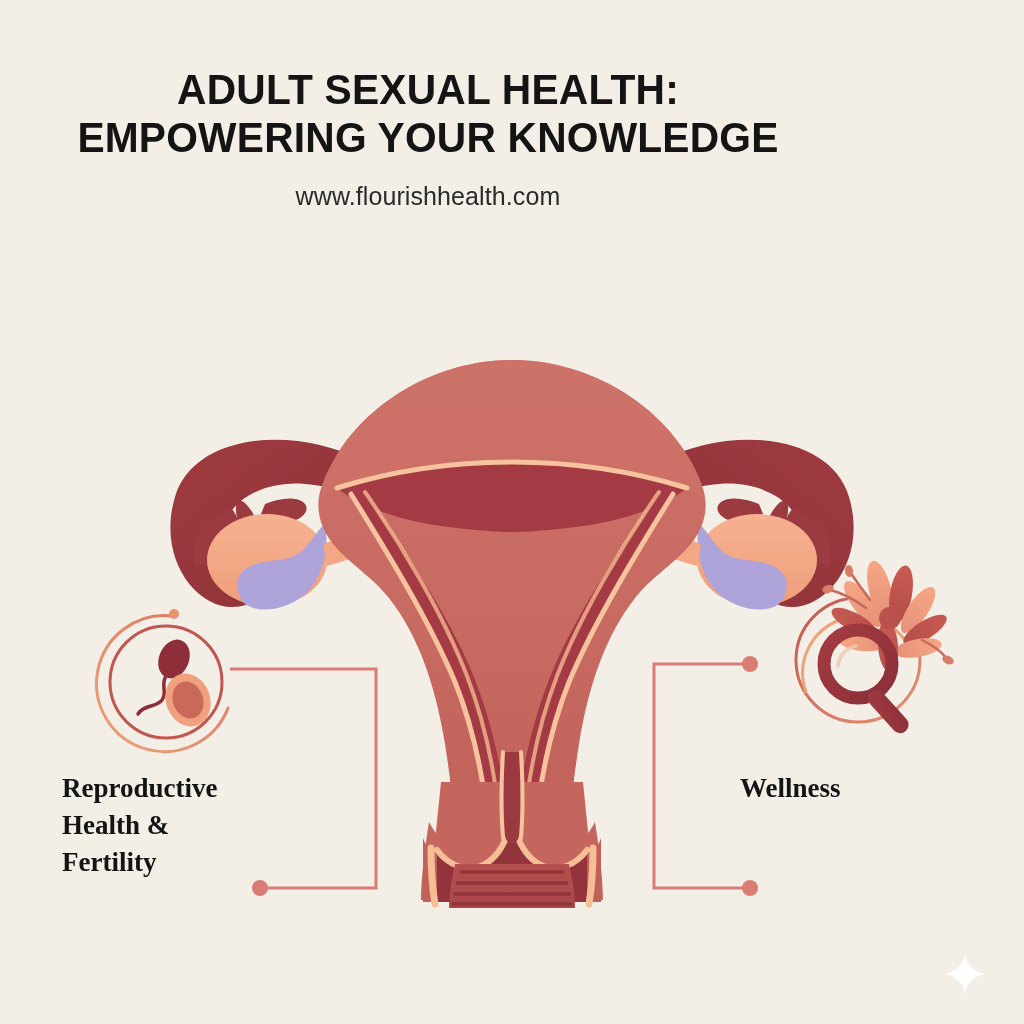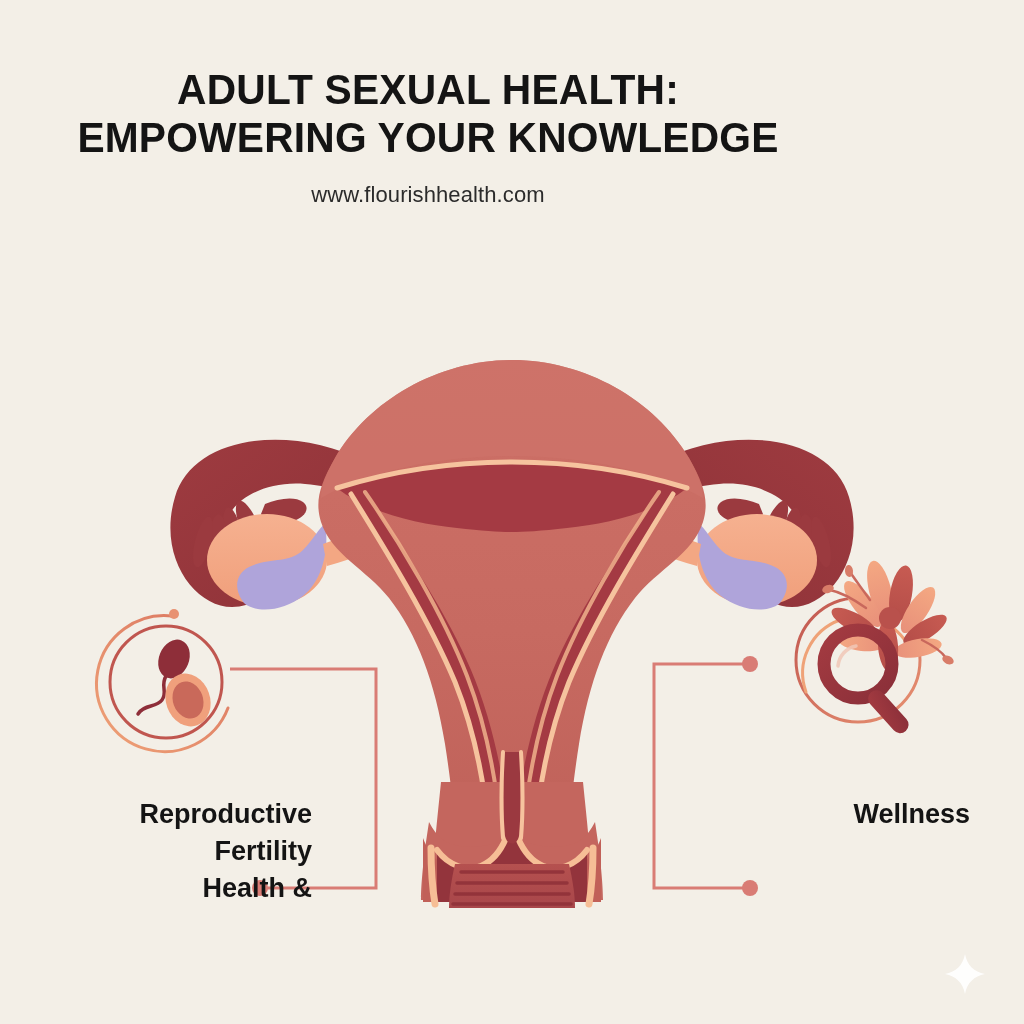--- a/index.html
+++ b/index.html
@@ -34,21 +34,21 @@
     color: #141414;
     margin: 0;
     padding: 0;
     transform: scaleX(0.97);
   }
   .title-line { display: block; white-space: nowrap; }
   .subtitle {
     margin-top: 20px;
     font-family: "Liberation Sans", sans-serif;
     font-weight: 400;
-    font-size: 22px;
+    font-size: 25px;
     color: #2B2B2B;
     letter-spacing: 0.1px;
   }
 
   
   .anatomy {
     position: absolute;
     left: 137px;
     top: 352px;
     width: 750px;
@@ -61,27 +61,26 @@
   .icon-right { left: 762px; top: 560px; width: 200px; height: 200px; }
 
   
   .connector { position: absolute; }
   .conn-left  { left: 228px; top: 655px; width: 190px; height: 250px; }
   .conn-right { left: 636px; top: 648px; width: 150px; height: 255px; }
 
   
   .label {
     position: absolute;
-    font-family: Liberation Sans, sans-serif;
+    font-family: Liberation Serif, serif;
     font-weight: 700;
     font-size: 27px;
     line-height: 37px;
     color: #141414;
-    text-align: right;
-    margin-top: 26px;
+    text-align: left;
   }
   .label-left  { left: 62px;  top: 770px; width: 250px; }
   .label-right { left: 740px; top: 770px; width: 230px; }
   .label span { display: block; white-space: nowrap; }
 
   
   .sparkle {
     position: absolute;
     left: 943px;
     top: 952px;
@@ -350,22 +349,22 @@
   </svg>
 
   <svg class="connector conn-right" viewBox="0 0 150 255">
     <path d="M108,16 L18,16 L18,240 L108,240" fill="none" stroke="#D97C75" stroke-width="3" stroke-linejoin="miter"></path>
     <circle cx="114" cy="16" r="8" fill="#D97C75"></circle>
     <circle cx="114" cy="240" r="8" fill="#D97C75"></circle>
   </svg>
 
   <div class="label label-left">
     <span>Reproductive</span>
+    <span>Health &amp;</span>
     <span>Fertility</span>
-    <span>Health &amp;</span>
   </div>
 
   <div class="label label-right">
     <span>Wellness</span>
   </div>
 
   <svg class="sparkle" viewBox="0 0 44 44">
     <path d="M22,2 C24,13 31,20 42,22 C31,24 24,31 22,42 C20,31 13,24 2,22 C13,20 20,13 22,2 Z" fill="#FFFFFF" opacity="0.92"></path>
   </svg>
 

